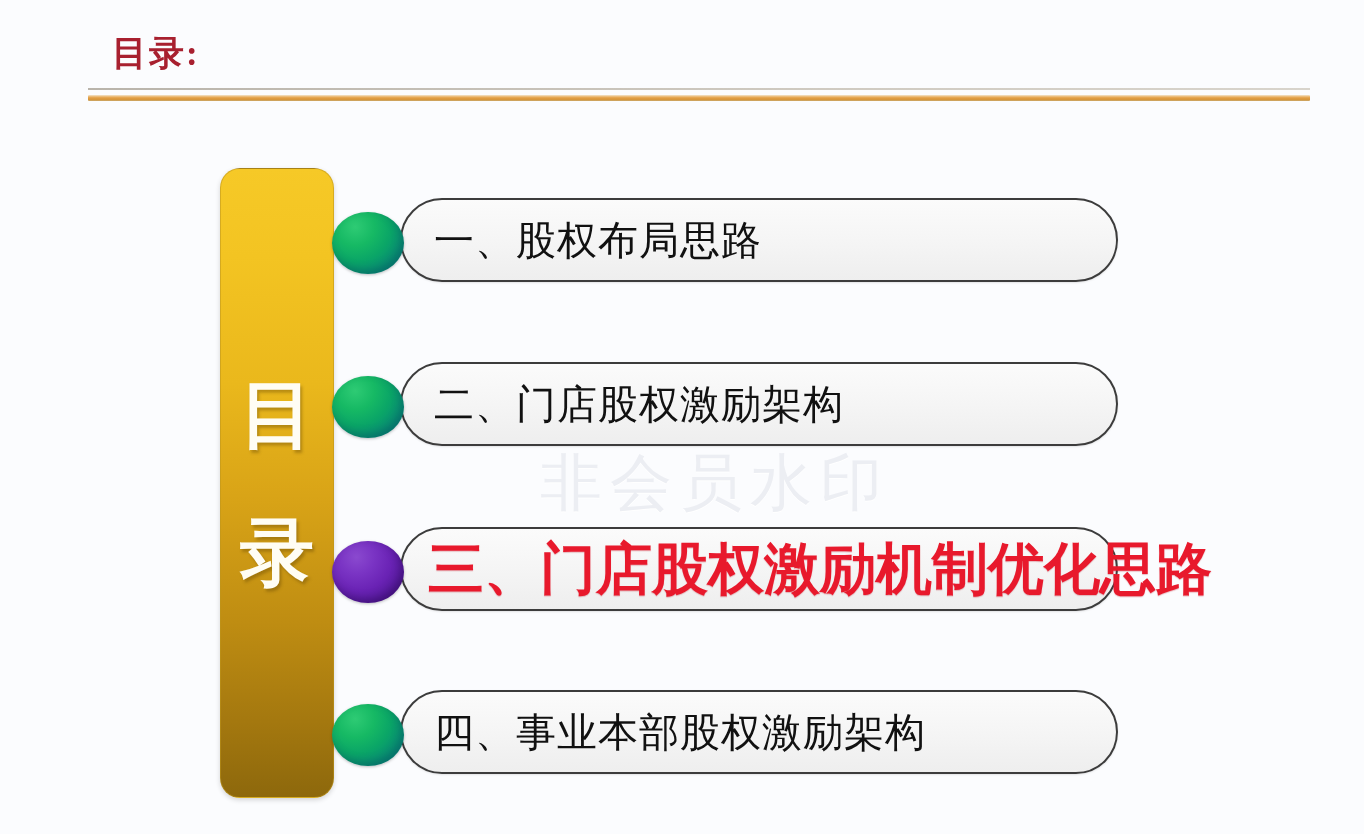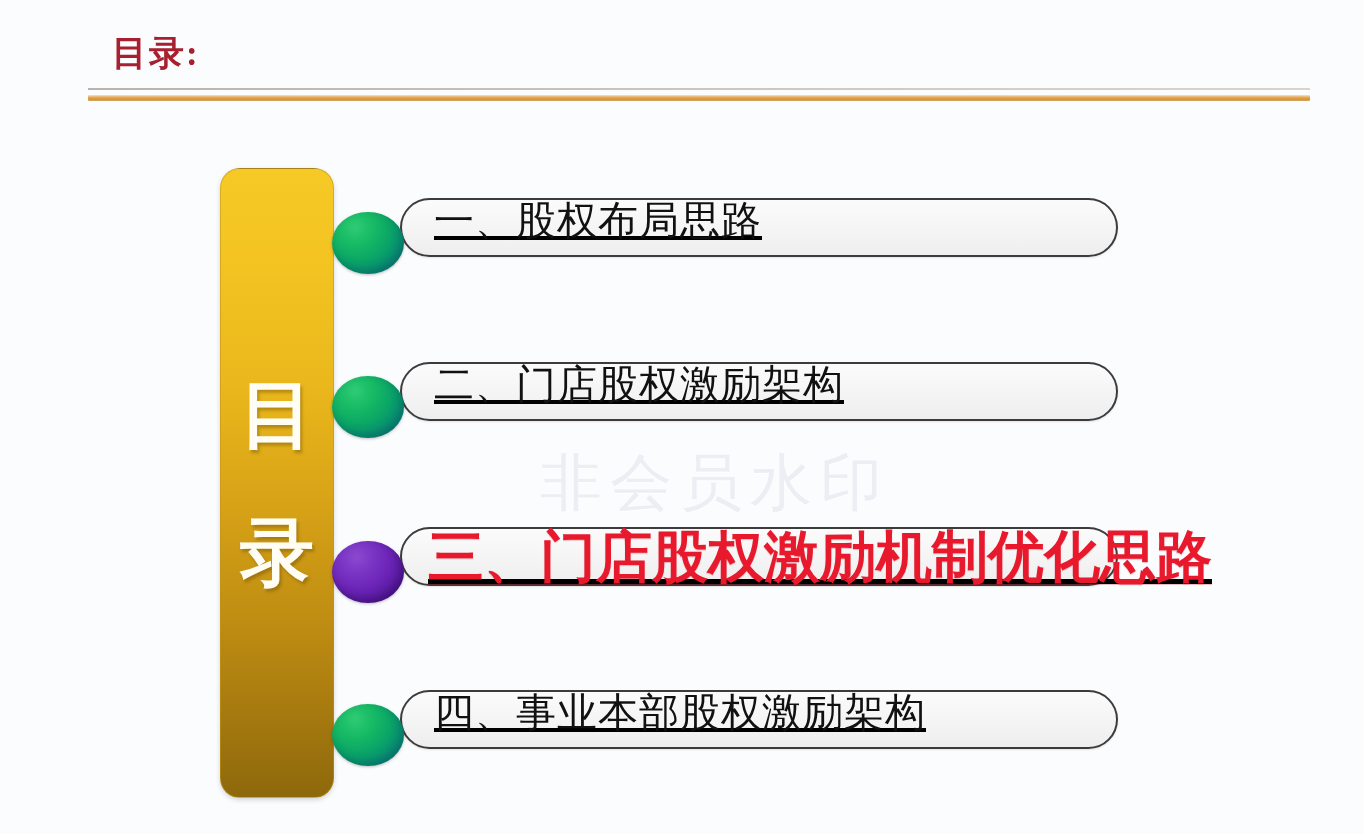--- a/index.html
+++ b/index.html
@@ -130,29 +130,29 @@
   }
   .bullet.purple {
     background: radial-gradient(ellipse at 34% 26%, #8a49cf 0%, #7a34c4 26%, #6a23b5 52%, #55199c 78%, #45137f 100%);
     box-shadow: inset -3px -4px 8px rgba(30,0,60,0.35), 0 1px 3px rgba(0,0,0,0.25);
   }
   .pill {
     position: absolute;
     left: 68px;
     top: 0;
     width: 718px;
-    height: 59px;
+    height: 84px;
     box-sizing: border-box;
     border: 2px solid #3c3c3c;
     border-radius: 42px;
     background: linear-gradient(to bottom, #fbfbfb 0%, #f5f5f5 50%, #eeeeee 100%);
     box-shadow: 0 1px 2px rgba(0,0,0,0.10);
     display: flex;
+    align-items: center;
     z-index: 2;
-    text-decoration: underline;
   }
   .pill-text {
     padding-left: 32px;
     font-family: "DejaVu Sans", "Liberation Sans", sans-serif;
     font-size: 40px;
     font-weight: 400;
     color: #111111;
     letter-spacing: 1px;
     line-height: 1;
     white-space: nowrap;

